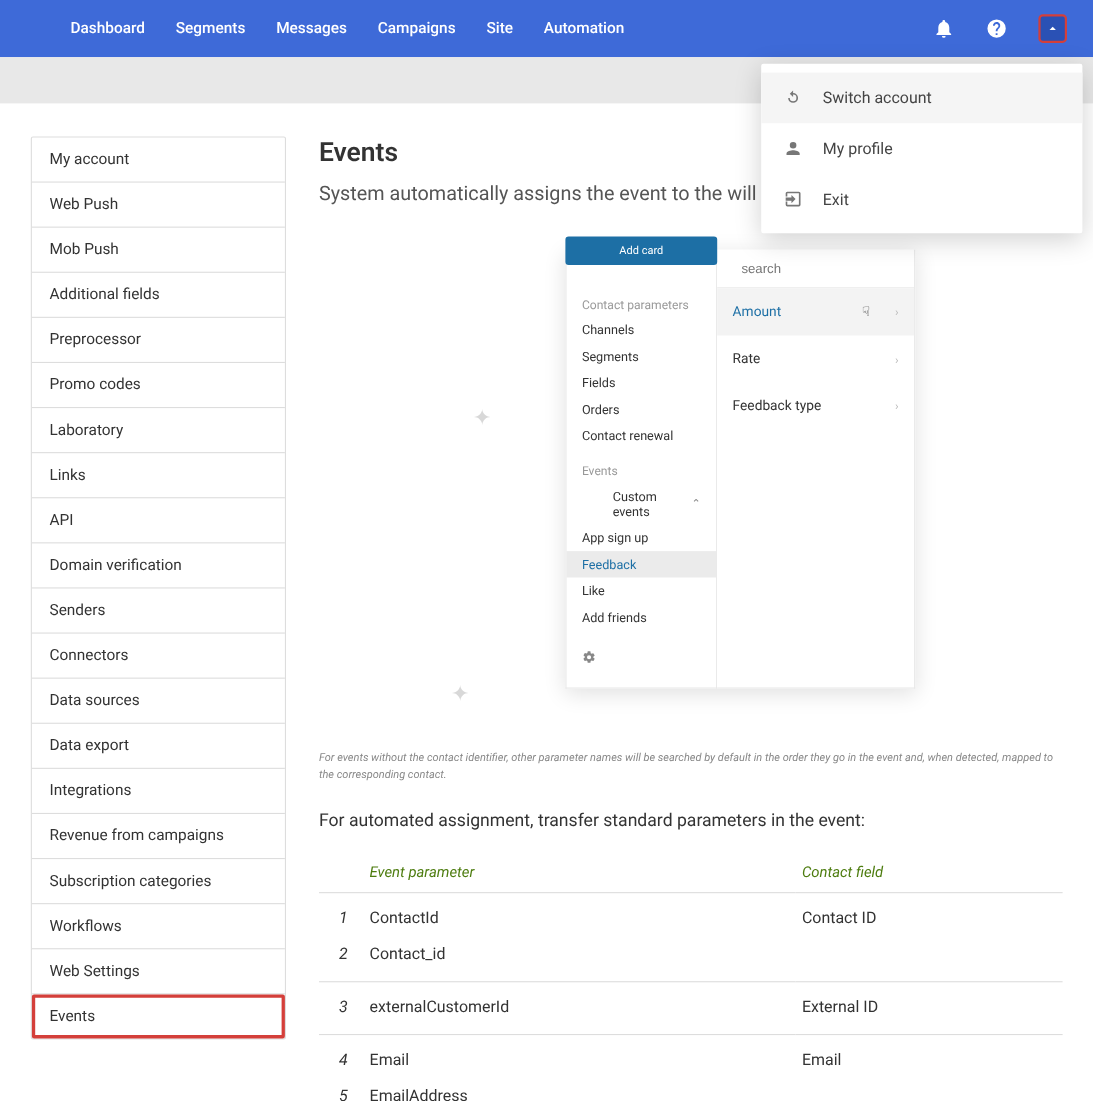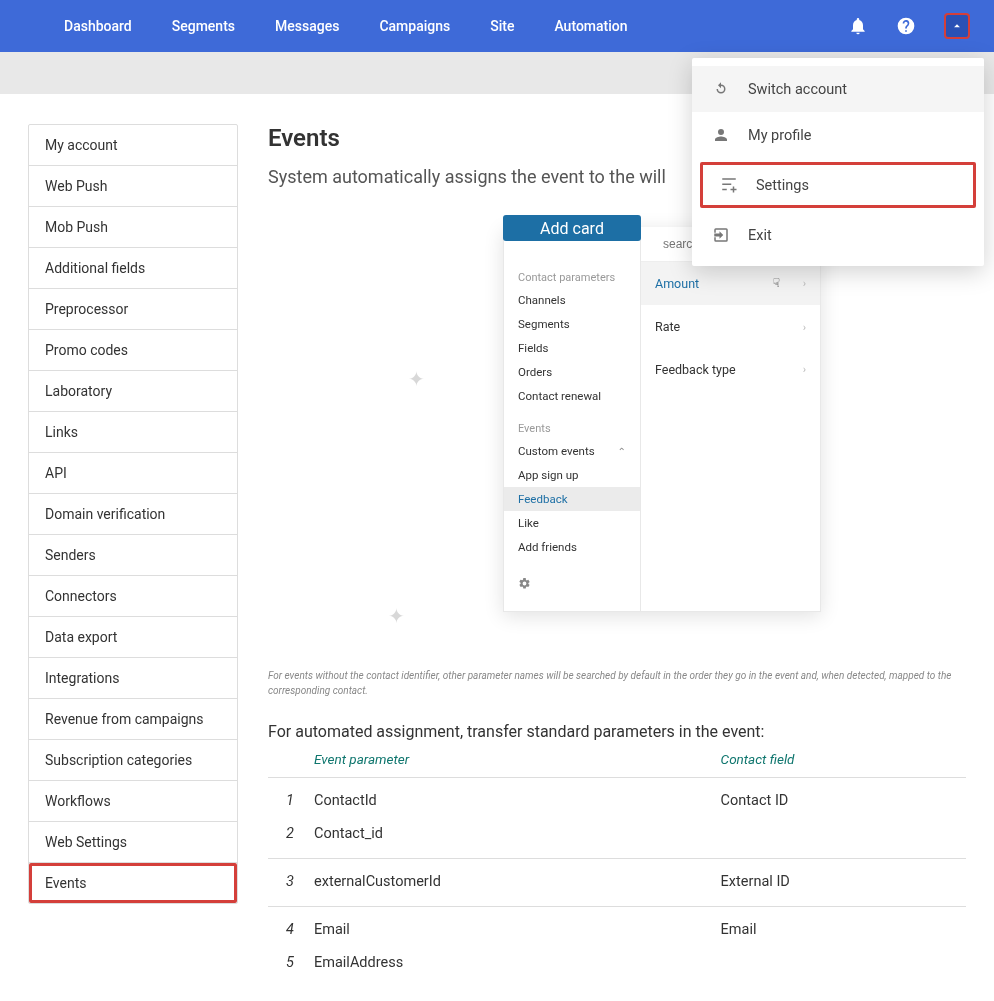--- a/index.html
+++ b/index.html
@@ -1,73 +1,73 @@
 <!DOCTYPE html>
 <html><head>
 <meta charset="utf-8">
 <style>
 * { box-sizing: border-box; margin: 0; padding: 0; }
 body { font-family: -apple-system, BlinkMacSystemFont, "Segoe UI", Roboto, Arial, sans-serif; font-size: 14px; color: #333; background: #fff; }
 
 .topbar { background: #3e6ad8; height: 52px; display: flex; align-items: center; padding: 0 24px 0 64px; color: #fff; }
-.topnav { display: flex; gap: 40px; }
+.topnav { display: flex; gap: 28px; }
 .topnav-item { color: #fff; font-size: 14px; font-weight: 500; cursor: pointer; }
 .topbar-right { margin-left: auto; display: flex; align-items: center; gap: 28px; }
 .top-icon { width: 20px; height: 20px; fill: #fff; cursor: pointer; }
 .user-button { width: 26px; height: 26px; background: #2a51b5; border-radius: 4px; display: flex; align-items: center; justify-content: center; cursor: pointer; border: 2px solid #d43f3a; }
 .user-button svg { width: 14px; height: 14px; fill: #fff; }
 
 .graybar { background: #e8e8e8; height: 42px; }
 
 .user-menu { position: absolute; top: 58px; right: 10px; width: 292px; background: #fff; box-shadow: 0 6px 24px rgba(0,0,0,0.18); border-radius: 2px; padding: 8px 0; z-index: 100; }
 .user-menu-item { display: flex; align-items: center; gap: 18px; padding: 14px 20px; cursor: pointer; color: #444; font-size: 14.5px; }
 .user-menu-item:first-child { background: #f5f5f5; }
 .user-menu-item svg { width: 18px; height: 18px; fill: #777; }
 .user-menu-item.highlighted { border: 3px solid #d43f3a; padding: 11px 17px; border-radius: 2px; margin: 4px 8px; }
 
 .wrap { display: flex; padding: 30px 28px; gap: 30px; align-items: flex-start; }
 
-.sidebar { width: 210px; border: 1px solid #ddd; border-radius: 2px; flex-shrink: 0; }
+.sidebar { width: 232px; border: 1px solid #ddd; border-radius: 2px; flex-shrink: 0; }
 .sidebar-item { padding: 12px 16px; border-bottom: 1px solid #ddd; cursor: pointer; color: #333; font-size: 14px; }
 .sidebar-item:last-child { border-bottom: none; }
 .sidebar-item.highlighted { border: 3px solid #d43f3a; padding: 9px 13px; border-radius: 2px; }
 
 .main { flex: 1; min-width: 0; }
 .page-title { font-size: 24px; font-weight: 600; color: #333; margin-bottom: 14px; }
 .page-subtitle { font-size: 18px; color: #555; margin-bottom: 30px; }
 
 .card-area { position: relative; background: #fff; display: flex; justify-content: center; padding: 10px 0 26px; }
 .sparkle { color: #d8d8d8; font-size: 20px; position: absolute; user-select: none; }
 
 .popup-wrap { display: flex; box-shadow: 0 4px 20px rgba(0,0,0,0.12); border-radius: 2px; margin-left: 90px; position: relative; }
-.add-card-btn { position: absolute; top: -12px; left: 0; width: 138px; height: 26px; background: #1d6fa5; color: #fff; font-size: 16px; display: flex; align-items: center; justify-content: center; border-radius: 3px; cursor: pointer; }
+.add-card-btn { position: absolute; top: -12px; left: 0; width: 138px; height: 26px; background: #1d6fa5; color: #fff; font-size: 10px; display: flex; align-items: center; justify-content: center; border-radius: 3px; cursor: pointer; }
 
 .left-panel { width: 138px; background: #fff; border: 1px solid #e8e8e8; border-top: none; padding: 40px 0 10px; font-size: 11.5px; }
 .panel-header { color: #999; padding: 4px 14px; font-size: 11px; }
 .panel-item { padding: 5px 14px; color: #333; cursor: pointer; }
-.panel-item.expandable { display: flex; justify-content: space-between; align-items: center; }
+.panel-item.expandable { display: flex; justify-content: space-between; align-items: center; margin-left: 28px; }
 .panel-item.active { background: #ebebeb; color: #1d6fa5; }
 .panel-chevron { font-size: 10px; color: #888; }
 .panel-gear { padding: 8px 14px; margin-top: 10px; }
 .panel-gear svg { width: 13px; height: 13px; fill: #888; }
 
 .right-panel { width: 180px; background: #fff; border: 1px solid #e8e8e8; border-left: none; border-top: none; }
 .search-row { display: flex; align-items: center; gap: 8px; padding: 10px 14px; border-bottom: 1px solid #eee; }
 .search-row svg { width: 13px; height: 13px; fill: #aaa; }
 .search-input { border: none; outline: none; font-size: 12px; color: #666; flex: 1; }
 .option-item { display: flex; justify-content: space-between; align-items: center; padding: 14px 14px; font-size: 12.5px; color: #333; cursor: pointer; }
 .option-item.hover { background: #f3f3f3; color: #1d6fa5; }
 .option-chevron { color: #bbb; font-size: 11px; }
 .cursor-icon { position: absolute; font-size: 12px; color: #333; }
 
 .note { font-style: italic; color: #888; font-size: 10px; line-height: 1.5; margin: 30px 0 24px; }
-.sub-heading { font-size: 16px; color: #333; margin-bottom: 0; }
+.sub-heading { font-size: 16px; color: #333; margin-bottom: 20px; }
 
 .param-table { width: 100%; border-collapse: collapse; }
-.param-table th { text-align: left; font-style: italic; font-weight: 400; color: #0f766e; font-size: 13.5px; padding: 10px 6px; border-bottom: 1px solid #ddd; }
+.param-table th { text-align: left; font-style: italic; font-weight: 400; color: #4d7c0f; font-size: 13.5px; padding: 10px 6px; border-bottom: 1px solid #ddd; }
 .param-table td { padding: 8px 6px; font-size: 14.5px; color: #333; vertical-align: top; }
 .param-table tr.group td { border-bottom: 1px solid #ddd; padding-bottom: 16px; }
 .param-table tr.group-first td { padding-top: 14px; }
 .idx-col { text-align: right; font-style: italic; color: #888; width: 40px; padding-right: 14px !important; }
 </style>
 </head>
 <body>
 
 <div class="topbar">
   <div class="topnav">
@@ -98,26 +98,20 @@
     <svg viewBox="0 0 24 24">
         <path d="M12 6V3L8 7l4 4V8a4 4 0 1 1-4 4H6a6 6 0 1 0 6-6z"></path>
       </svg>
     <span>Switch account</span>
   </div>
   <div class="user-menu-item">
     <svg viewBox="0 0 24 24">
         <path d="M12 12a4 4 0 1 0-4-4 4 4 0 0 0 4 4zm0 2c-2.67 0-8 1.34-8 4v2h16v-2c0-2.66-5.33-4-8-4z"></path>
       </svg>
     <span>My profile</span>
-  </div>
-  <div class="user-menu-item highlighted">
-    <svg viewBox="0 0 24 24">
-        <path d="M3 17h6v2H3zm0-7h12v2H3zm0-7h18v2H3zm14 14v-3h2v3h3v2h-3v3h-2v-3h-3v-2z"></path>
-      </svg>
-    <span>Settings</span>
   </div>
   <div class="user-menu-item">
     <svg viewBox="0 0 24 24">
         <path d="M10 17l5-5-5-5v3H3v4h7zm9-14H5a2 2 0 0 0-2 2v4h2V5h14v14H5v-4H3v4a2 2 0 0 0 2 2h14a2 2 0 0 0 2-2V5a2 2 0 0 0-2-2z"></path>
       </svg>
     <span>Exit</span>
   </div>
 </div>
 
 <div class="graybar"></div>
@@ -129,20 +123,21 @@
       <div class="sidebar-item">Mob Push</div>
       <div class="sidebar-item">Additional fields</div>
       <div class="sidebar-item">Preprocessor</div>
       <div class="sidebar-item">Promo codes</div>
       <div class="sidebar-item">Laboratory</div>
       <div class="sidebar-item">Links</div>
       <div class="sidebar-item">API</div>
       <div class="sidebar-item">Domain verification</div>
       <div class="sidebar-item">Senders</div>
       <div class="sidebar-item">Connectors</div>
+      <div class="sidebar-item">Data sources</div>
       <div class="sidebar-item">Data export</div>
       <div class="sidebar-item">Integrations</div>
       <div class="sidebar-item">Revenue from campaigns</div>
       <div class="sidebar-item">Subscription categories</div>
       <div class="sidebar-item">Workflows</div>
       <div class="sidebar-item">Web Settings</div>
       <div class="sidebar-item highlighted">Events</div>
     </div>
 
   <div class="main">

